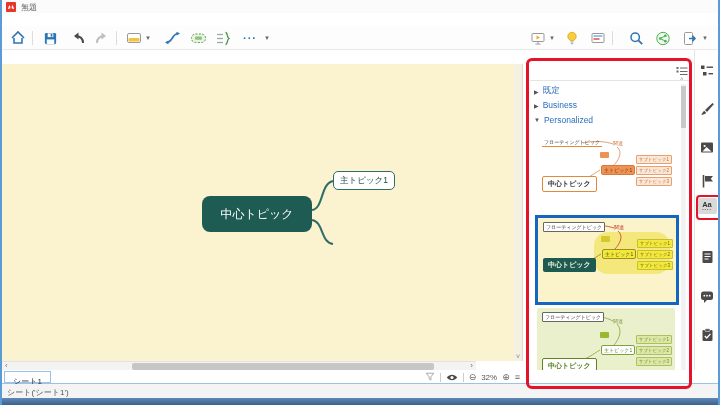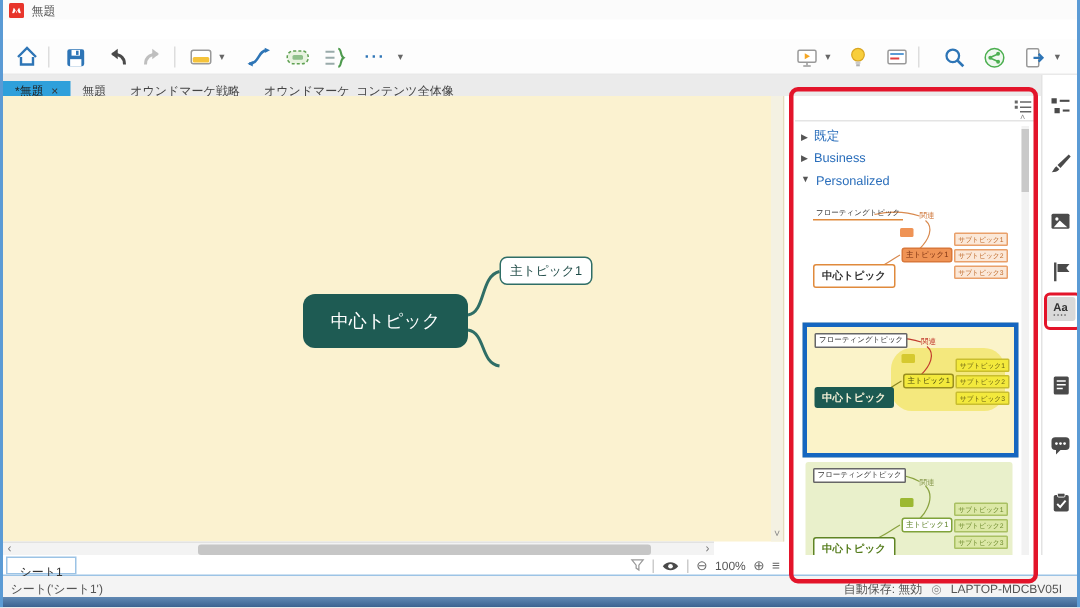--- a/index.html
+++ b/index.html
@@ -236,23 +236,20 @@
       <svg width="16" height="15" viewBox="0 0 16 15">
           <rect x="2.5" y="1.5" width="8" height="12" rx="1" stroke="#999" fill="#fff"></rect>
           <path d="M7 7.5 h6 m-2.6 -2.6 l2.6 2.6 l-2.6 2.6" stroke="#2E75B6" stroke-width="1.5" fill="none"></path>
         </svg>
     </div>
     <div class="tbtn" style="left:698px;width:10px">
         <span class="chev">▾</span>
       </div>
   </div>
 
-  <div class="tabbar">
-    <span class="tab active"><span>*無題</span><span class="closex">×</span></span><span class="tab">無題</span><span class="tab">オウンドマーケ戦略</span><span class="tab">オウンドマーケ_コンテンツ全体像</span>
-  </div>
 
   <div class="canvas">
     <svg class="curves" width="521" height="297" style="position:absolute;left:0;top:0">
       <path d="M310 146 C322 144 318 120 331 117" stroke="#2F6E66" stroke-width="2" fill="none"></path>
       <path d="M310 156 C322 158 318 178 331 180" stroke="#2F6E66" stroke-width="2" fill="none"></path>
     </svg>
     <div class="topic-central">中心トピック</div>
     <div class="topic-main" style="left:331px;top:107px">主トピック1</div>
     <div class="vscroll">
       <div class="arr">˅</div>
@@ -418,33 +415,28 @@
       <svg width="10" height="10" viewBox="0 0 12 12">
           <path d="M1.5 1.5 h9 l-3.4 4.2 v4 l-2.2 -1.6 v-2.4 Z" fill="none" stroke="#999" stroke-width="1"></path>
         </svg>
       <span class="vsep"></span>
       <svg width="12" height="9" viewBox="0 0 14 10">
           <path d="M1 5 C4 0.8 10 0.8 13 5 C10 9.2 4 9.2 1 5 Z" fill="#4A4A4A"></path>
           <circle cx="7" cy="5" r="1.8" fill="#fff"></circle>
         </svg>
       <span class="vsep"></span>
       <span class="g">⊖</span>
-      <span class="zl">100%</span>
+      <span class="zl">32%</span>
       <span class="g">⊕</span>
       <span class="g">≡</span>
     </div>
   </div>
 
   <div class="statusrow">
     <span class="sheetinfo">シート('シート1')</span>
-    <span class="statusright">
-      <span>自動保存: 無効</span>
-      <span class="syncdot">◎</span>
-      <span>LAPTOP-MDCBV05I</span>
-    </span>
   </div>
 
   <div class="bottomband"></div>
 
   <div class="redbox panel"></div>
   <div class="redbox aa"></div>
 
 </div>
 
 </body></html>

